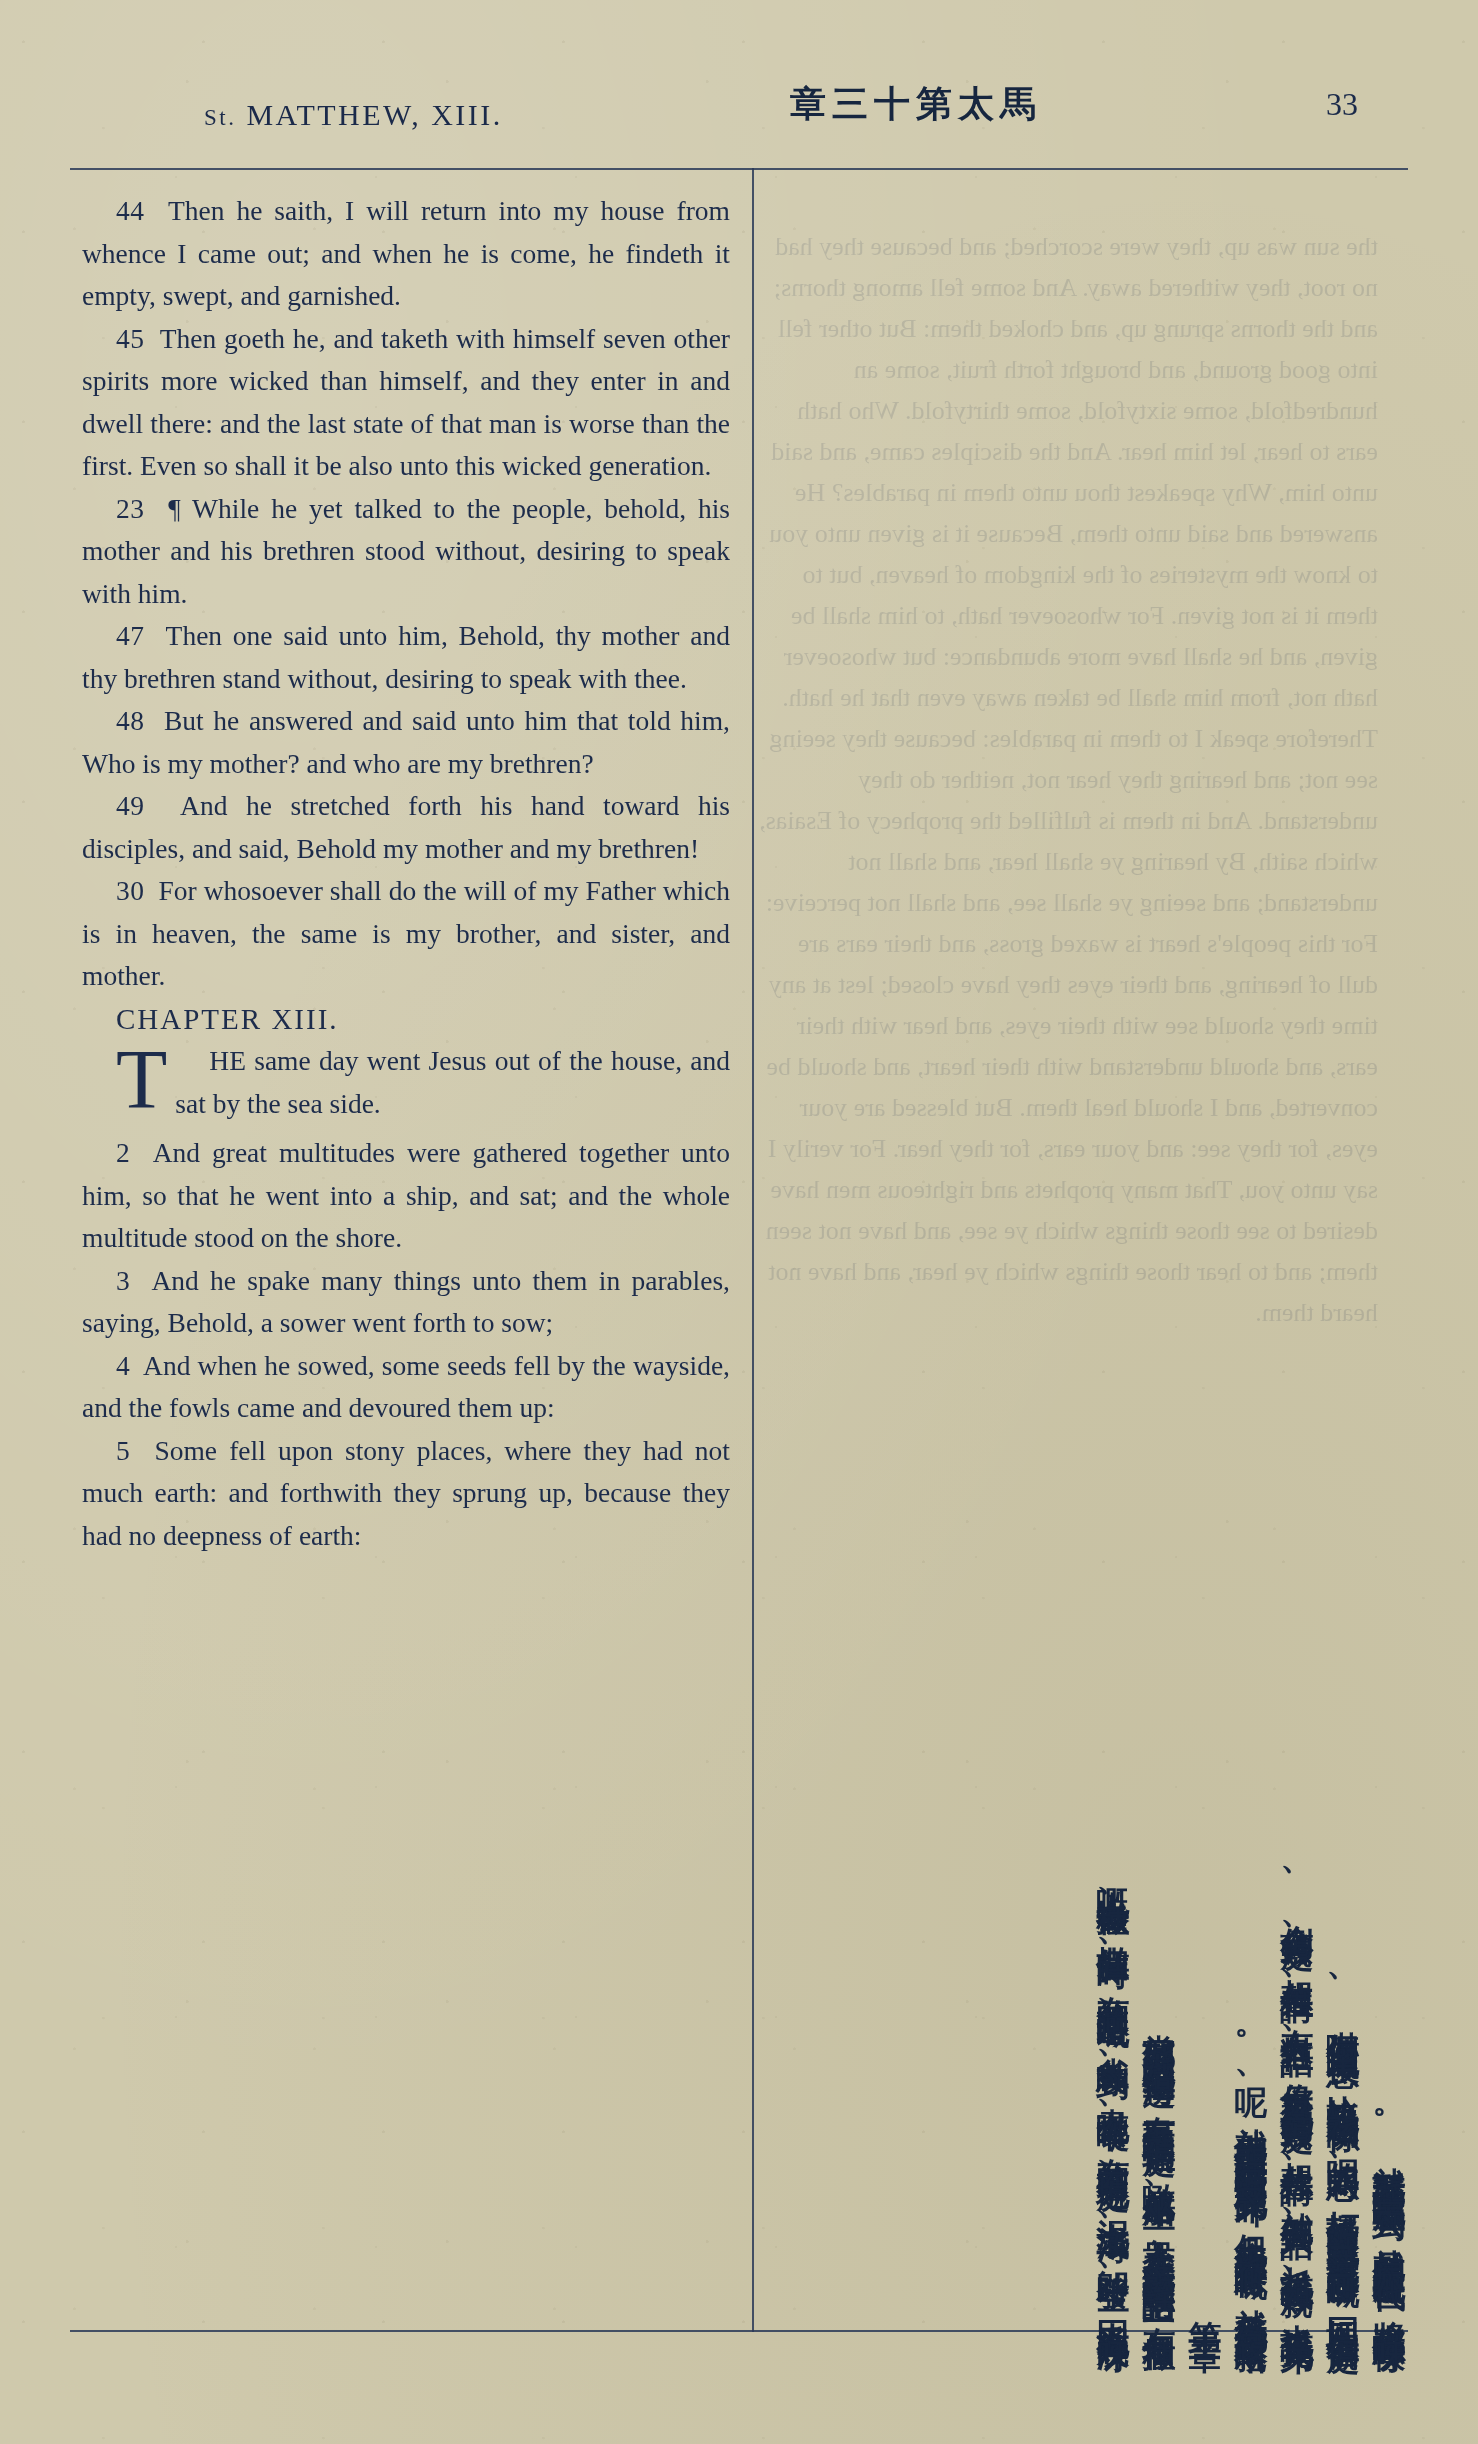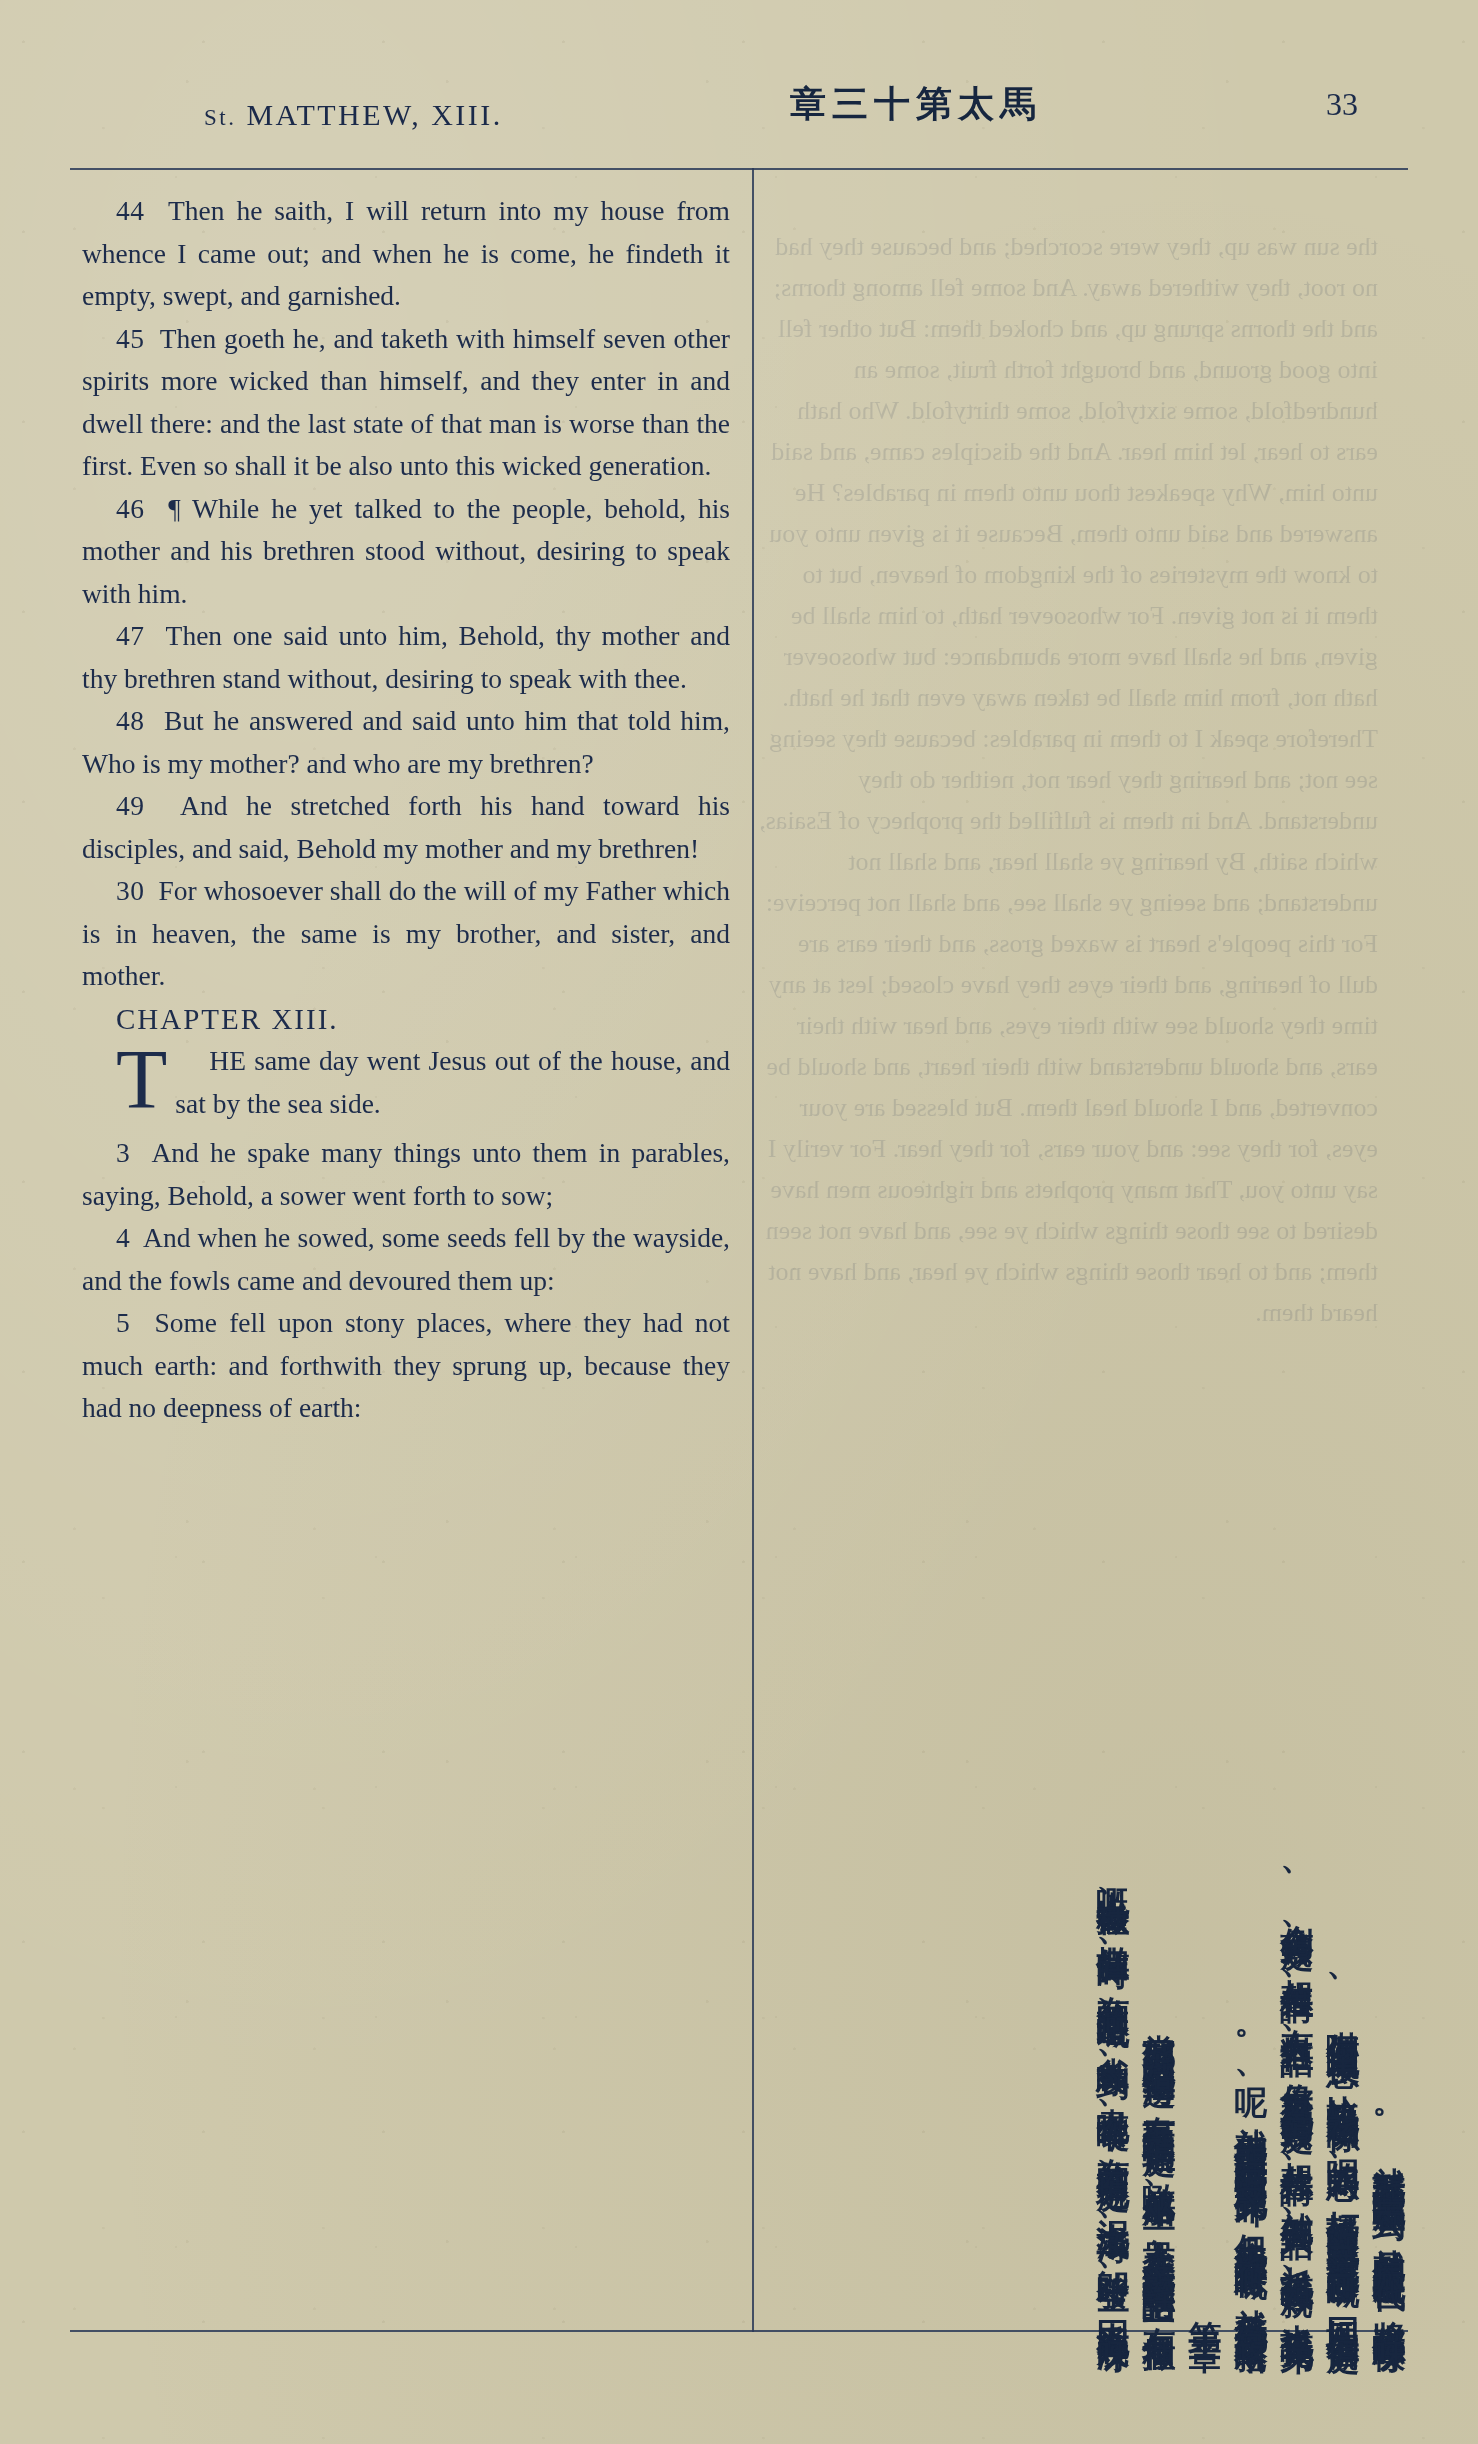--- a/index.html
+++ b/index.html
@@ -228,34 +228,35 @@
   <div class="rule-top"></div>
   <div class="rule-bottom"></div>
   <div class="rule-mid"></div>
 
   <div class="col-en">
 
     <p><span class="vn">44</span>&nbsp; Then he saith, I will return into my house from whence I came out; and when he is come, he findeth <span class="it">it</span> empty, swept, and garnished.</p>
 
     <p><span class="vn">45</span>&nbsp; Then goeth he, and taketh with himself seven other spirits more wicked than himself, and they enter in and dwell there: and the last <span class="it">state</span> of that man is worse than the first. Even so shall it be also unto this wicked generation.</p>
 
-    <p><span class="vn">46</span>&nbsp; ¶ While he yet talked to the people, behold, <span class="it">his</span> mother and his brethren stood without, desiring to speak with him.</p>
+    <p><span class="vn">23</span>&nbsp; ¶ While he yet talked to the people, behold, <span class="it">his</span> mother and his brethren stood without, desiring to speak with him.</p>
 
     <p><span class="vn">47</span>&nbsp; Then one said unto him, Behold, thy mother and thy brethren stand without, desiring to speak with thee.</p>
 
     <p><span class="vn">48</span>&nbsp; But he answered and said unto him that told him, Who is my mother? and who are my brethren?</p>
 
     <p><span class="vn">49</span>&nbsp; And he stretched forth his hand toward his disciples, and said, Behold my mother and my brethren!</p>
 
     <p><span class="vn">30</span>&nbsp; For whosoever shall do the will of my Father which is in heaven, the same is my brother, and sister, and mother.</p>
 
     <p class="chapter-head">CHAPTER XIII.</p>
 
     <p class="dropcap-para"><span class="dropcap">T</span>HE same day went Jesus out of the house, and sat by the sea side.</p>
 
+    <p><span class="vn">2</span>&nbsp; And great multitudes were gathered together unto him, so that he went into a ship, and sat; and the whole multitude stood on the shore.</p>
 
     <p><span class="vn">3</span>&nbsp; And he spake many things unto them in parables, saying, Behold, a sower went forth to sow;</p>
 
     <p><span class="vn">4</span>&nbsp; And when he sowed, some <span class="it">seeds</span> fell by the wayside, and the fowls came and devoured them up:</p>
 
     <p><span class="vn">5</span>&nbsp; Some fell upon stony places, where they had not much earth: and forthwith they sprung up, because they had no deepness of earth:</p>
 
   </div>
 
   <div class="col-cn">

